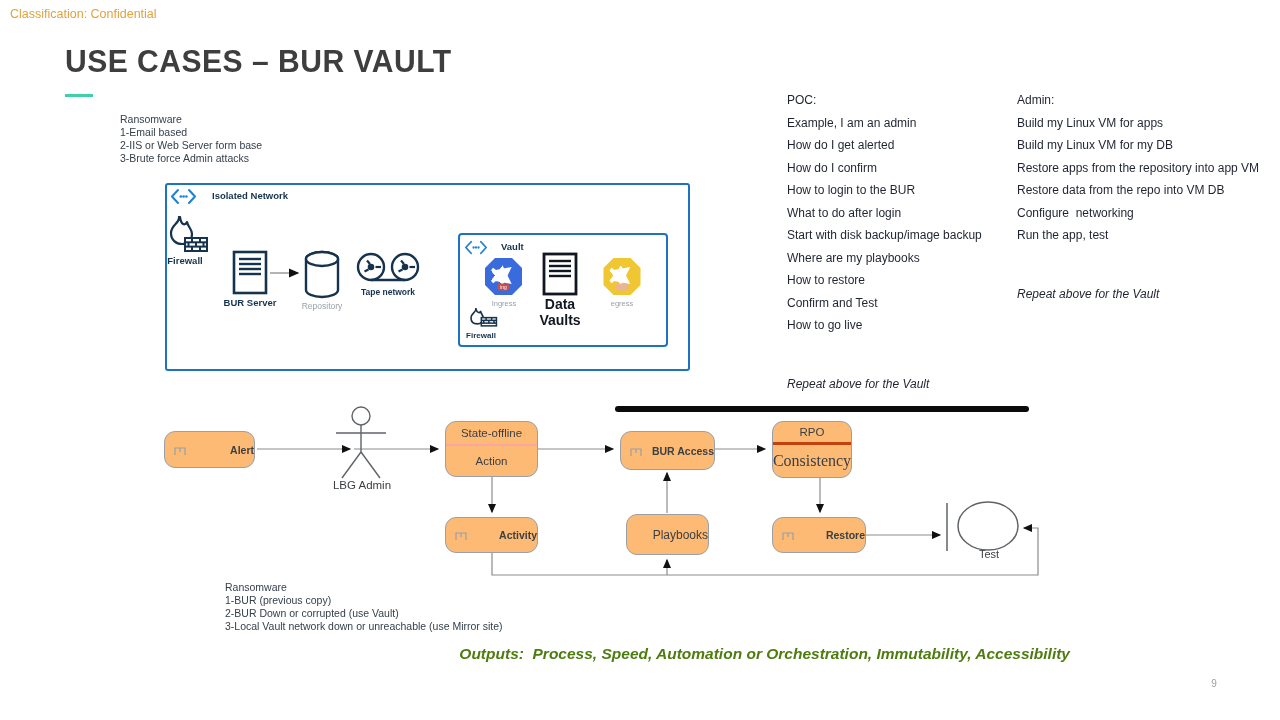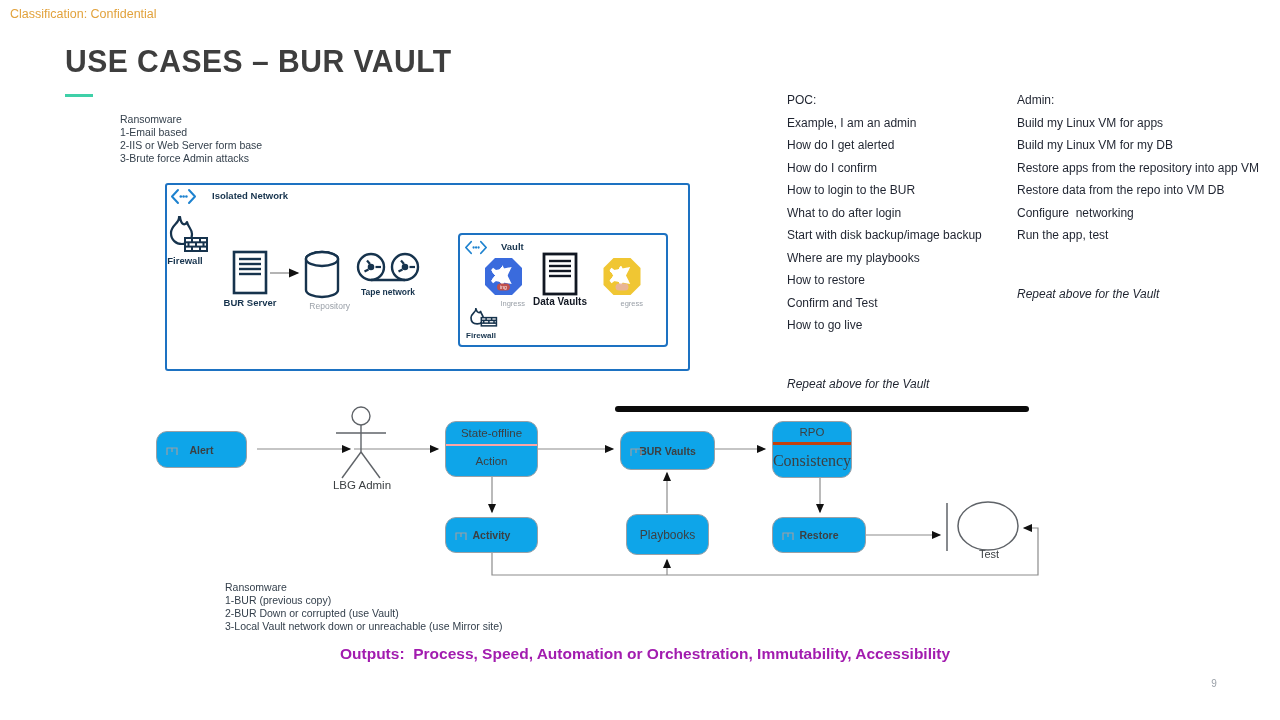--- a/index.html
+++ b/index.html
@@ -29,60 +29,60 @@
   .list-col .col-title { margin-bottom:8.5px; }
   .list-col .li-item { margin-bottom:8.5px; white-space:pre-wrap; }
   .list-col .col-footer { font-weight:400; font-style:italic;margin-top:45px; }
   .poc-col { left:787px; top:93px; width:225px; }
   .admin-col { left:1017px; top:93px; width:252px; }
 
   
   .net-outer { left:165px; top:183px; width:525px; height:188px; border:2px solid #1d72c2; border-radius:3px; background:#fff; }
   .net-vault { left:458px; top:233px; width:210px; height:114px; border:2px solid #1d72c2; border-radius:4px; background:#fff; }
   .net-label { font-weight:700; color:#16334d; font-size:9.5px; white-space:nowrap; }
-  .net-sublabel { color:#9aa0a8; font-size:8.5px; text-align:right; }
+  .net-sublabel { color:#9aa0a8; font-size:8.5px; text-align:center; }
   .lbl-isolated { left:212px; top:190px; }
   .lbl-vault { left:501px; top:241px; }
   .lbl-firewall1 { left:160px; top:255px; width:50px; text-align:center; }
   .lbl-burserver { left:216px; top:297px; width:68px; text-align:center; }
   .lbl-repository { left:294px; top:301px; width:56px; }
   .lbl-tape { left:356px; top:287px; width:64px; text-align:center; font-size:8.5px; }
   .lbl-ingress { left:483px; top:299px; width:42px; font-size:7.5px; }
-  .lbl-datavaults { left:528px; top:296px; width:64px; text-align:center; font-size:10px; font-weight:700; color:#111722; }
+  .lbl-datavaults { left:528px; top:296px; width:64px; text-align:center; font-size:14px; font-weight:700; color:#111722; }
   .lbl-egress { left:601px; top:299px; width:42px; font-size:7.5px; }
   .lbl-firewall2 { left:459px; top:331px; width:44px; text-align:center; font-size:8px; }
 
   
   .flow-svg { left:150px; top:395px; width:910px; height:205px; }
   .sync-bar { left:615px; top:406px; width:414px; height:6px; background:#0b0b0b; border-radius:3px; }
   .flow-box {
-    background:#0ea5e9; border:1px solid #9aa0a6; border-radius:11px;
-    display:flex; align-items:center; justify-content:center;
+    background:#fdba74; border:1px solid #9aa0a6; border-radius:11px;
+    display:flex; align-items:center; justify-content:flex-end;
     font-size:11px; color:#3c4043; z-index:2;
   }
   .flow-box .rake { position:absolute; left:8px; top:50%; transform:translateY(-50%); }
   .flow-box.raked { font-weight:700; font-size:10.5px; }
-  .box-alert { left:156px; top:431px; width:91px; height:37px; }
+  .box-alert { left:164px; top:431px; width:91px; height:37px; }
   .box-state { left:445px; top:421px; width:93px; height:56px; flex-direction:column; padding:0; align-items:stretch; }
   .box-state .cell-top { height:22px; display:flex; align-items:center; justify-content:center; font-size:11.5px; }
   .box-state .cell-bottom { flex:1; border-top:2px solid #fca5a5; display:flex; align-items:center; justify-content:center; font-size:11.5px; }
   .box-bur { left:620px; top:431px; width:95px; height:39px; }
   .box-rpo { left:772px; top:421px; width:80px; height:57px; flex-direction:column; align-items:stretch; }
   .box-rpo .cell-top { height:20px; display:flex; align-items:center; justify-content:center; font-size:11.5px; }
   .box-rpo .cell-bottom { flex:1; border-top:3px solid #c2410c; display:flex; align-items:center; justify-content:center; font-size:16px;font-family:Liberation Serif, serif; }
   .box-activity { left:445px; top:517px; width:93px; height:36px; }
   .box-playbooks { left:626px; top:514px; width:83px; height:41px; font-size:12px; }
   .box-restore { left:772px; top:517px; width:94px; height:36px; }
   .lbl-actor { left:322px; top:479px; width:80px; text-align:center; font-size:11.5px; color:#3c4043; }
   .lbl-test { left:967px; top:548px; width:44px; text-align:center; font-size:11px; color:#3c4043; }
 
   
   .outputs {
-    left:340px; top:645px; width:730px; text-align:left;
-    font-size:15.5px; font-weight:600; color:#a21caf; white-space:pre-wrap;
+    left:340px; top:645px; width:730px; text-align:right;
+    font-size:15.5px; font-style:italic; font-weight:600; color:#4d7c0f; white-space:pre-wrap;
   }
   .page-number { left:1204px; top:678px; width:20px; text-align:center; font-size:10px; color:#9aa0a8; }
 </style>
 </head>
 <body>
 
 <div class="slide">
 
   <div class="abs classification">Classification: Confidential</div>
   <div class="abs title">USE CASES – BUR VAULT</div>
@@ -305,21 +305,21 @@
 
   <div class="abs flow-box box-state">
     <div class="cell-top">State-offline</div>
     <div class="cell-bottom">Action</div>
   </div>
 
   <div class="abs flow-box raked box-bur">
     <svg class="rake" width="14" height="12" viewBox="0 0 14 12">
         <path d="M2,11 V4 H12 V11 M7,4 V8" fill="none" stroke="#9aa0a6" stroke-width="1.2"></path>
       </svg>
-    <span>BUR Vaults</span>
+    <span>BUR Access</span>
   </div>
 
   <div class="abs flow-box box-rpo">
     <div class="cell-top">RPO</div>
     <div class="cell-bottom">Consistency</div>
   </div>
 
   <div class="abs flow-box raked box-activity">
     <svg class="rake" width="14" height="12" viewBox="0 0 14 12">
         <path d="M2,11 V4 H12 V11 M7,4 V8" fill="none" stroke="#9aa0a6" stroke-width="1.2"></path>

